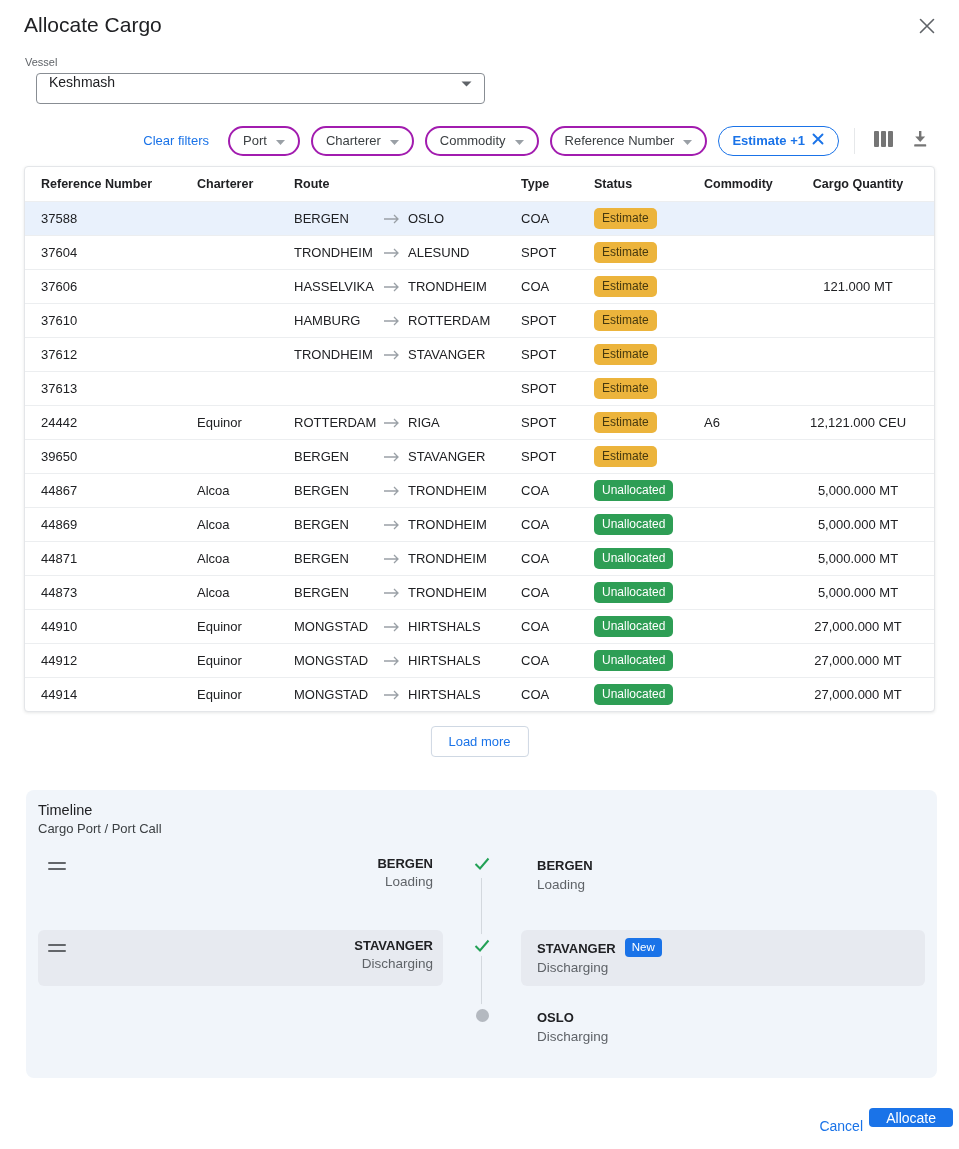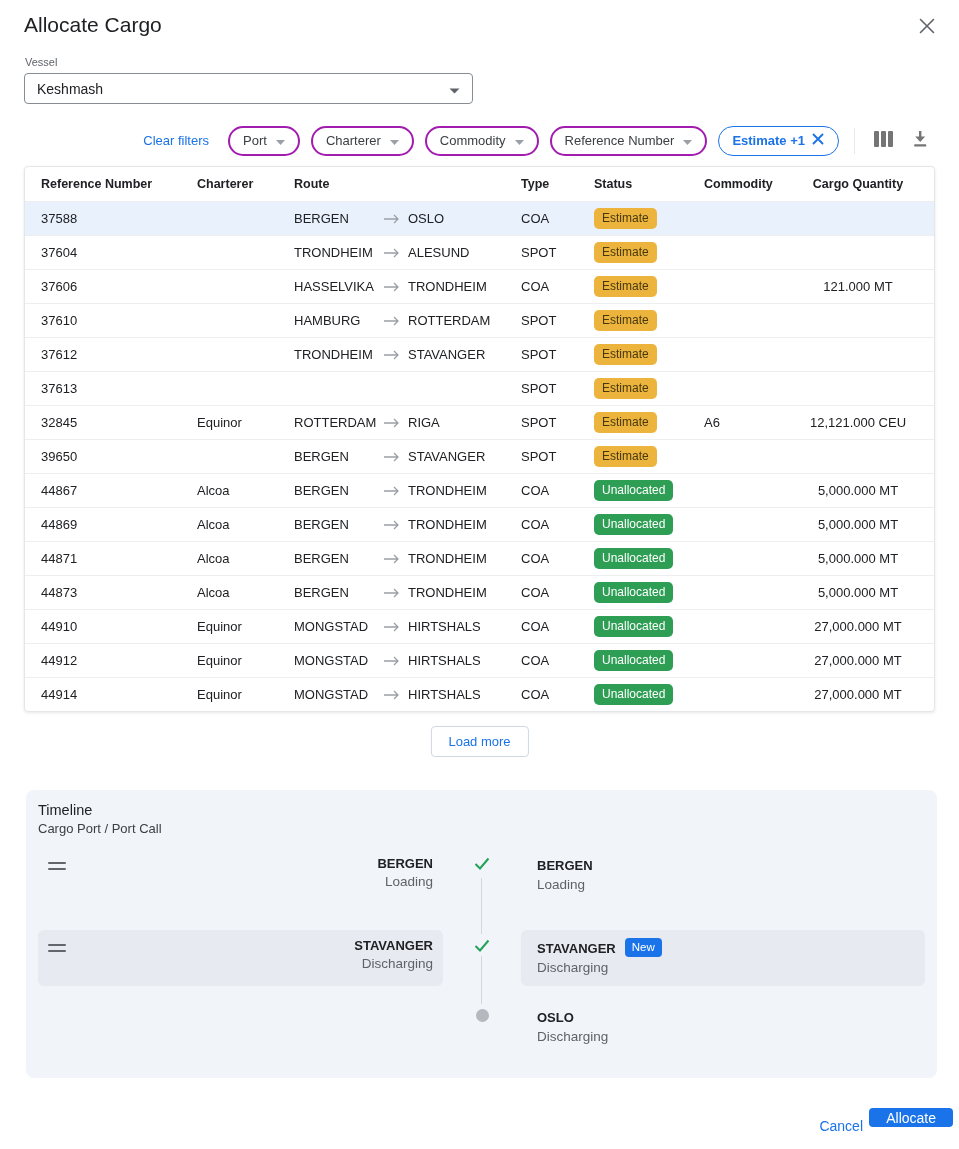--- a/index.html
+++ b/index.html
@@ -5,21 +5,21 @@
   * { box-sizing: border-box; margin: 0; padding: 0; }
   html,body { width: 959px; height: 1149px; background:#fff; font-family:"Liberation Sans","DejaVu Sans",sans-serif; color:#202124; }
   .dialog { position:relative; width:959px; height:1149px; background:#fff; overflow:hidden; }
 
   
   .title { position:absolute; left:24px; top:13px; font-size:21px; font-weight:400; color:#202124; }
   .close-btn { position:absolute; right:19px; top:14px; width:26px; height:26px; border:none; background:none; cursor:pointer; display:flex; align-items:center; justify-content:center; }
 
   
   .vessel-label { position:absolute; left:25px; top:56px; font-size:11px; color:#5f6368; }
-  .vessel-select { position:absolute; left:24px; top:73px; width:449px; height:31px; border:1px solid #888d93; border-radius:4px; background:#fff; display:flex; align-items:center; justify-content:space-between; padding:0 12px; font-size:14px; color:#202124; cursor:pointer; }
+  .vessel-select { position:absolute; left:36px; top:73px; width:449px; height:31px; border:1px solid #888d93; border-radius:4px; background:#fff; display:flex; align-items:flex-start; justify-content:space-between; padding:0 12px; font-size:14px; color:#202124; cursor:pointer; }
 
   
   .filterbar { position:absolute; left:24px; right:26px; top:125px; height:31px; display:flex; align-items:center; justify-content:flex-end; gap:11px; }
   .clear-link { border:none; background:none; color:#1a73e8; font-size:13px; cursor:pointer; margin-right:8px; }
   .chip { display:flex; align-items:center; gap:9px; height:30px; padding:0 13px; border:2px solid #a21caf; border-radius:16px; background:#fff; font-size:13px; color:#3c4043; cursor:pointer; white-space:nowrap; }
   .chip.active { border:1px solid #1a73e8; color:#1a73e8; font-weight:bold; gap:6px; }
   .filter-divider { width:1px; height:26px; background:#e6e8ea; margin:0 4px; }
   .icon-btn { border:none; background:none; cursor:pointer; width:26px; height:26px; display:flex; align-items:center; justify-content:center; }
 
   
@@ -241,21 +241,21 @@
           <span></span>
           <span></span>
           <span class="route-arrow"></span>
           <span></span>
           <span>SPOT</span>
           <span><span class="badge badge-estimate">Estimate</span></span>
           <span></span>
           <span class="cell-qty"></span>
         </div>
         <div class="trow">
-          <span>32845</span>
+          <span>24442</span>
           <span>Equinor</span>
           <span>ROTTERDAM</span>
           <span class="route-arrow">
             <svg width="17" height="10" viewBox="0 0 17 10">
               <path d="M1 5h14M11 1l4 4-4 4" fill="none" stroke="#9aa0a6" stroke-width="1.3"></path>
             </svg>
           </span>
           <span>RIGA</span>
           <span>SPOT</span>
           <span><span class="badge badge-estimate">Estimate</span></span>

